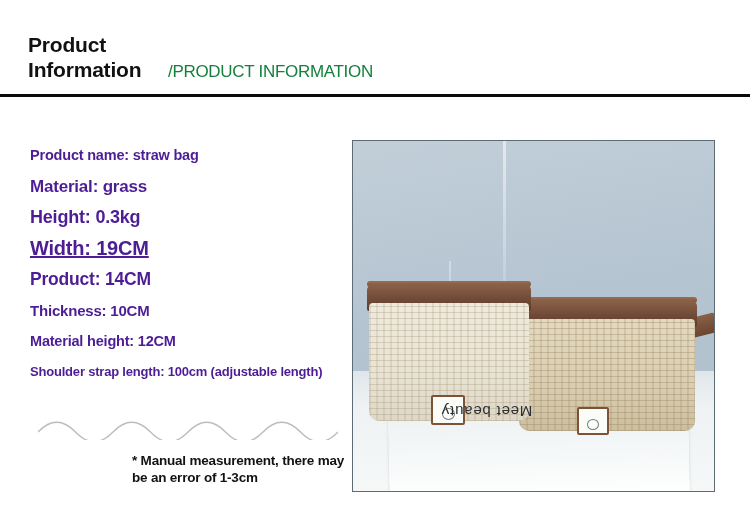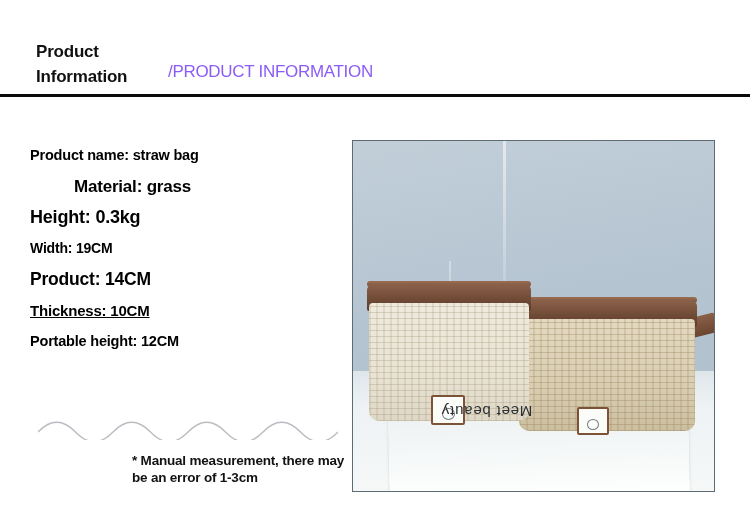--- a/index.html
+++ b/index.html
@@ -20,67 +20,66 @@
   .header {
     position: absolute;
     left: 0;
     top: 0;
     width: 750px;
     height: 96px;
   }
   .header-title {
     position: absolute;
     left: 28px;
-    top: 39px;
+    top: 32px;
     width: 150px;
-    font-size: 17px;
+    font-size: 21px;
     font-weight: bold;
     line-height: 25px;
     letter-spacing: -0.2px;
     color: #111111;
-    margin-left: 8px;
   }
   .header-sub {
     position: absolute;
     left: 168px;
     top: 62px;
     font-size: 17px;
     font-weight: normal;
     letter-spacing: -0.3px;
-    color: #8b5cf6;
+    color: #15803d;
     white-space: nowrap;
   }
   .header-rule {
     position: absolute;
     left: 0;
     top: 94px;
     width: 750px;
     height: 3px;
     background: #0a0a0a;
   }
 
   
   .specs {
     position: absolute;
     left: 30px;
     top: 140px;
     width: 320px;
   }
   .spec-line {
     font-weight: bold;
-    color: #000000;
+    color: #4c1d95;
     white-space: nowrap;
     letter-spacing: -0.2px;
   }
   .spec-0 { font-size: 14.5px; line-height: 31px; }
-  .spec-1 { font-size: 17px;   line-height: 31px; margin-left: 44px; }
+  .spec-1 { font-size: 17px;   line-height: 31px; }
   .spec-2 { font-size: 18px;   line-height: 31px; }
-  .spec-3 { font-size: 14px; line-height: 31px; }
+  .spec-3 { font-size: 20px; line-height: 31px; text-decoration: underline; }
   .spec-4 { font-size: 17.5px; line-height: 31px; }
-  .spec-5 { font-size: 15px;   line-height: 31px; text-decoration: underline; }
+  .spec-5 { font-size: 15px;   line-height: 31px; }
   .spec-6 { font-size: 14.5px; line-height: 31px; }
   .spec-7 { font-size: 16.5px; line-height: 31px; }
   .spec-8 { font-size: 13px;   line-height: 30px; }
 
   
   .wave {
     position: absolute;
     left: 38px;
     top: 416px;
     width: 300px;
@@ -321,21 +320,22 @@
   <div class="header-rule"></div>
 </div>
 
 <div class="specs">
   <div class="spec-line spec-0">Product name: straw bag</div>
   <div class="spec-line spec-1">Material: grass</div>
   <div class="spec-line spec-2">Height: 0.3kg</div>
   <div class="spec-line spec-3">Width: 19CM</div>
   <div class="spec-line spec-4">Product: 14CM</div>
   <div class="spec-line spec-5">Thickness: 10CM</div>
-  <div class="spec-line spec-6">Portable height: 12CM</div>
+  <div class="spec-line spec-6">Material height: 12CM</div>
+  <div class="spec-line spec-8">Shoulder strap length: 100cm (adjustable length)</div>
 </div>
 
 <svg class="wave" viewBox="0 0 300 24" preserveAspectRatio="none">
   <path d="M0,16 C12.5,3 25,3 37.5,16 S62.5,29 75,16 S100,3 112.5,16
            S137.5,29 150,16 S175,3 187.5,16 S212.5,29 225,16
            S250,3 262.5,16 S287.5,29 300,16" fill="none" stroke="#b9bcc0" stroke-width="1.4"></path>
 </svg>
 
 <div class="note">* Manual measurement, there may be an error of 1-3cm</div>
 

